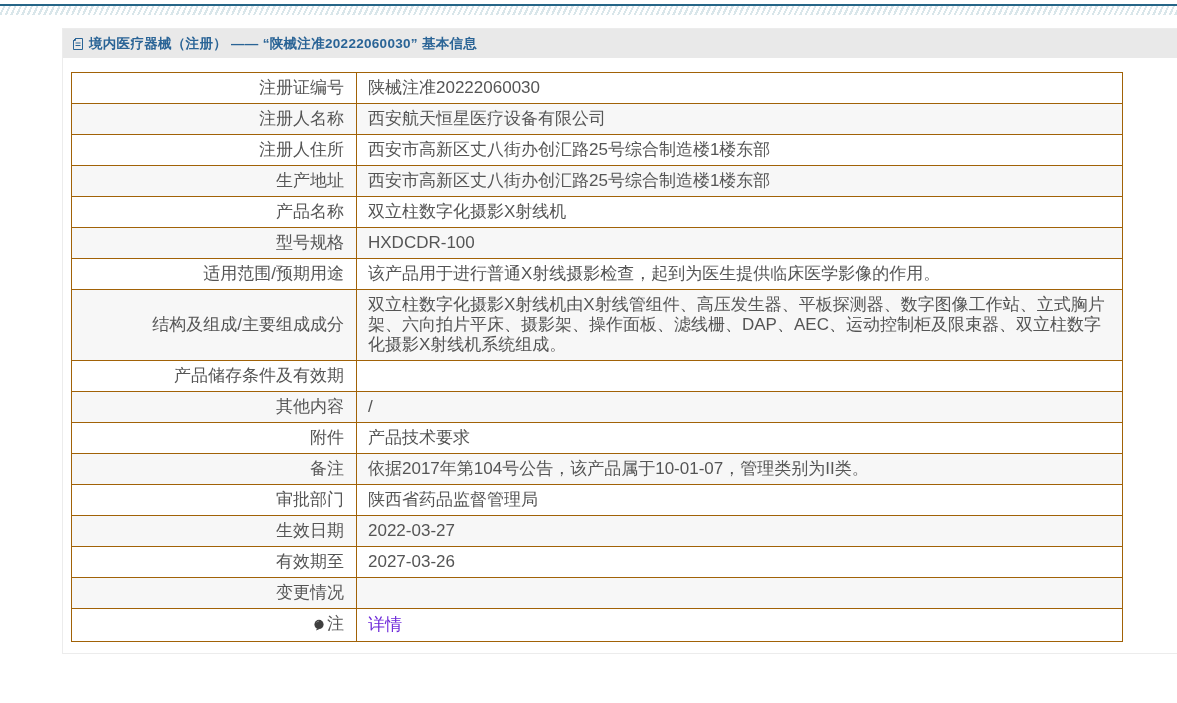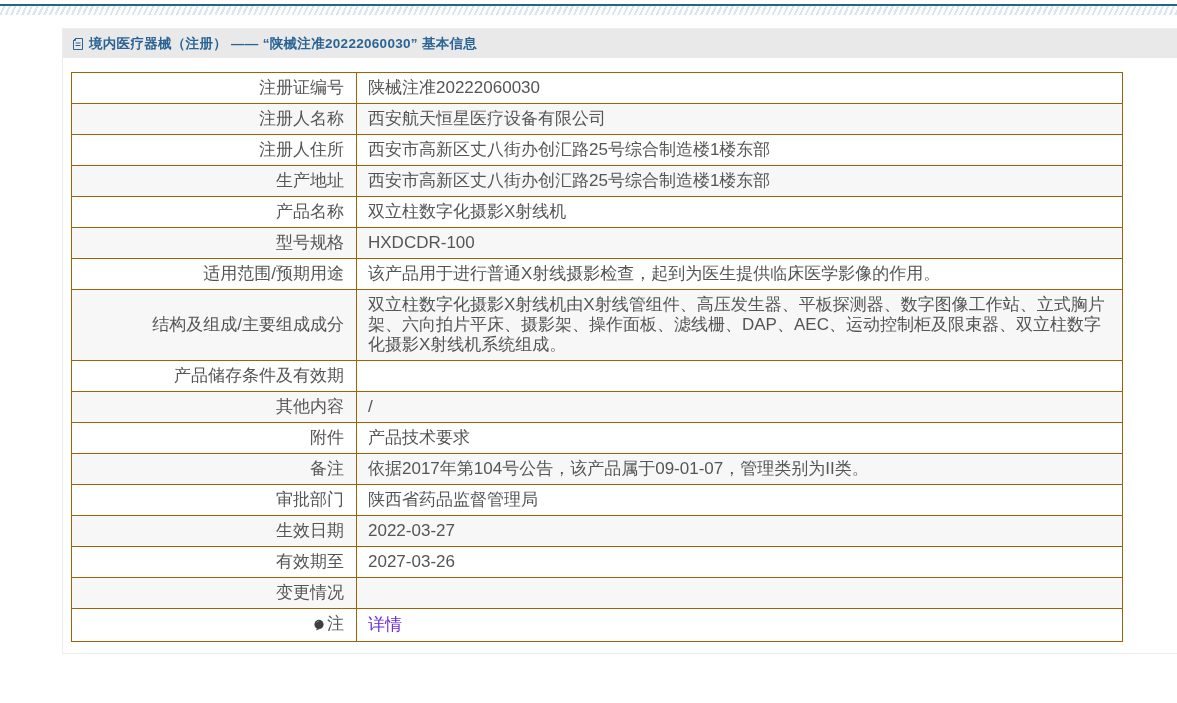--- a/index.html
+++ b/index.html
@@ -141,21 +141,21 @@
         <tr>
           <td class="label-cell"><span>其他内容</span></td>
           <td class="value-cell"><span>/</span></td>
         </tr>
         <tr>
           <td class="label-cell"><span>附件</span></td>
           <td class="value-cell"><span>产品技术要求</span></td>
         </tr>
         <tr>
           <td class="label-cell"><span>备注</span></td>
-          <td class="value-cell"><span>依据2017年第104号公告，该产品属于09-01-07，管理类别为II类。</span></td>
+          <td class="value-cell"><span>依据2017年第104号公告，该产品属于10-01-07，管理类别为II类。</span></td>
         </tr>
         <tr>
           <td class="label-cell"><span>审批部门</span></td>
           <td class="value-cell"><span>陕西省药品监督管理局</span></td>
         </tr>
         <tr>
           <td class="label-cell"><span>生效日期</span></td>
           <td class="value-cell"><span>2022-03-27</span></td>
         </tr>
         <tr>

